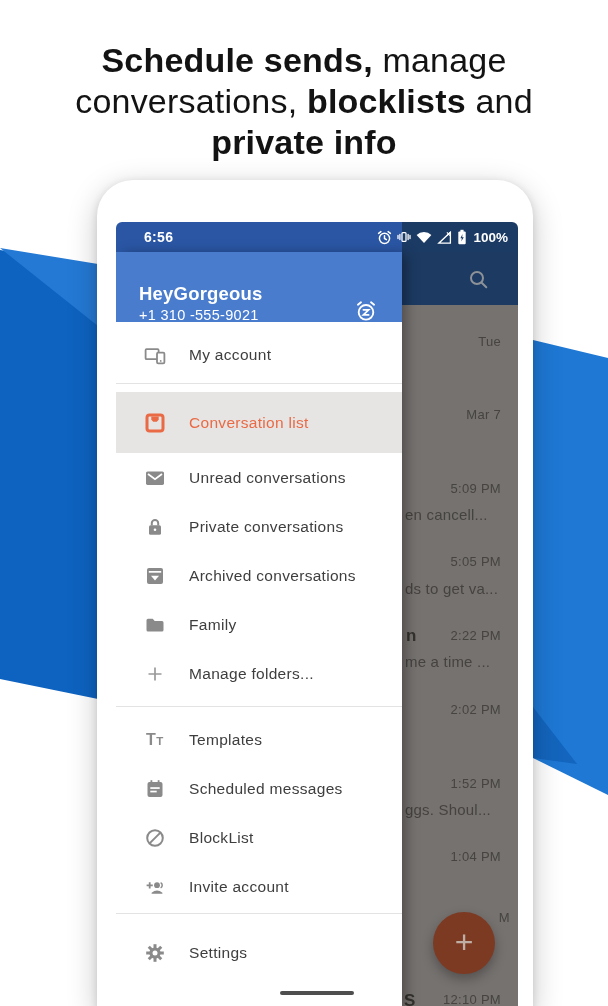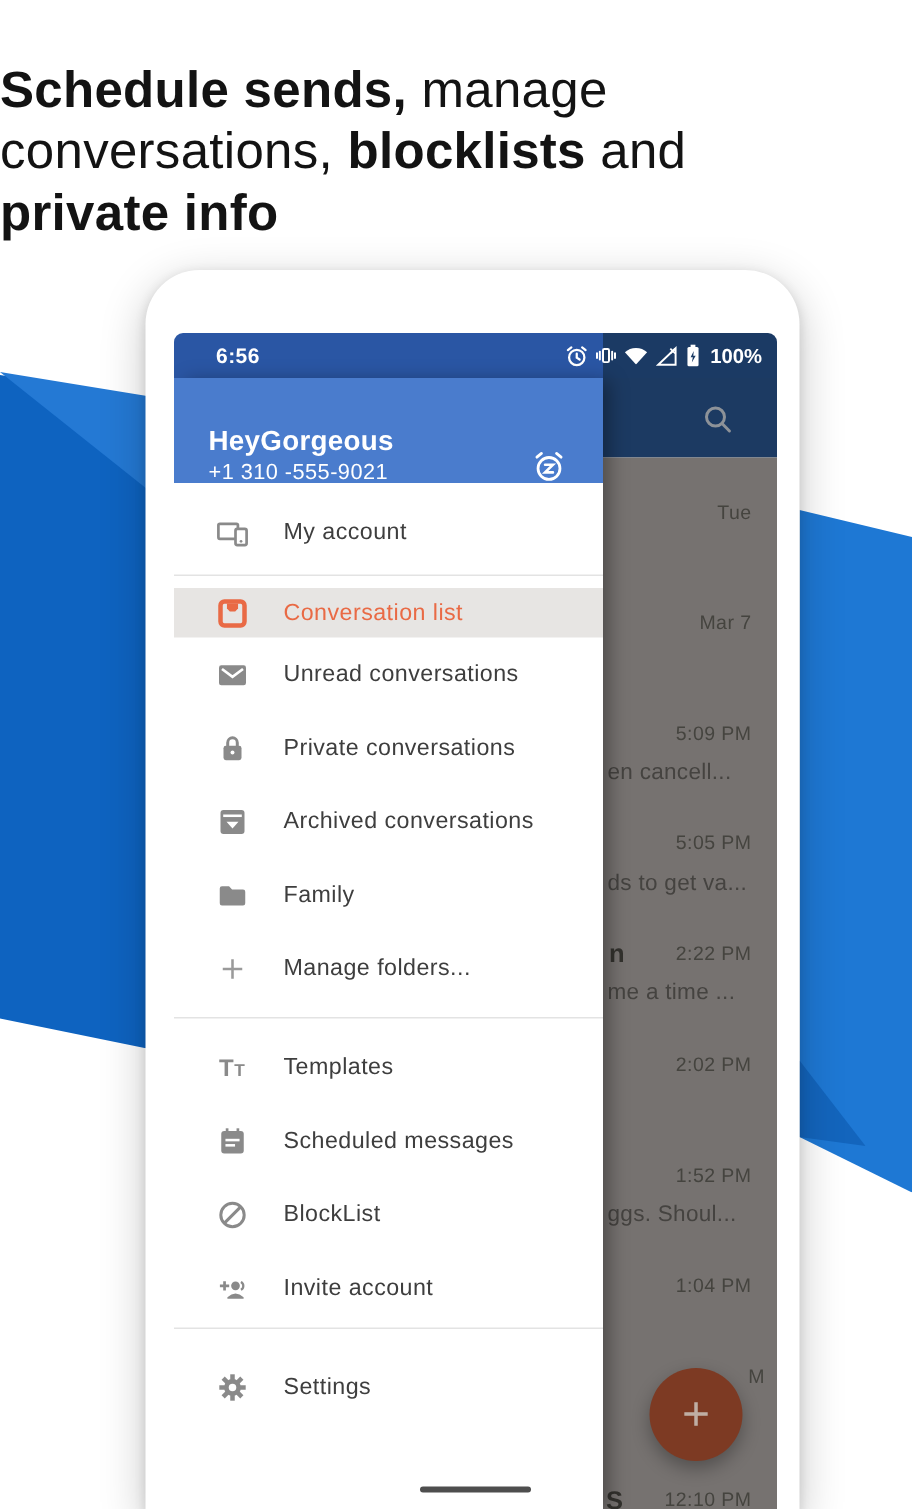--- a/index.html
+++ b/index.html
@@ -1,21 +1,21 @@
 <!DOCTYPE html>
 <html><head>
 <meta charset="utf-8">
 <style>
   * { margin:0; padding:0; box-sizing:border-box; }
   html,body { background:#fff; }
   body { font-family:"Liberation Sans", sans-serif; }
   .stage { position:relative; width:608px; height:1006px; overflow:hidden; background:#fff; margin:0 auto; }
 
   
-  .headline { position:absolute; left:0; top:40px; width:608px; 
+  .headline { position:absolute; left:0; top:40px; width:608px; text-align:center;
     font-size:34px; line-height:41px; color:#131313; font-weight:400; letter-spacing:.2px; }
   .headline b { font-weight:700; }
 
   
   .deco { position:absolute; z-index:0; }
   .deco-left { left:0; top:248px; width:98px; height:451px; background:#0e63c0;
     clip-path:polygon(0 2px, 98px 17px, 98px 451px, 0 431px); }
   .deco-left-light { left:0; top:248px; width:98px; height:80px; background:#2479d4;
     clip-path:polygon(0 0, 98px 16px, 98px 78px); }
   .deco-right { left:531px; top:339px; width:77px; height:456px; background:#1e78d4;
@@ -47,21 +47,21 @@
   .drawer-header { height:70px; flex:none; background:#4a7ccd; color:#fff;
     padding:30px 0 0 23px; position:relative; }
   .dh-name { font-size:18.5px; font-weight:700; line-height:23px; letter-spacing:.2px; }
   .dh-phone { font-size:14.5px; line-height:20px; letter-spacing:.3px; }
   .dh-snooze { position:absolute; right:24px; top:47px; width:24px; height:24px; }
 
   .menu { flex:1; padding-top:8px; overflow:hidden; }
   .mrow { height:49px; display:flex; align-items:center; padding-left:28px; gap:23px; cursor:pointer; }
   .mrow .mlabel { font-size:15.5px; color:#3e3e3e; letter-spacing:.3px;text-align:right; }
   .micon { width:22px; height:22px; flex:none; display:flex; align-items:center; justify-content:center; }
-  .mrow.active { height:33px; background:#e7e5e3; }
+  .mrow.active { height:61px; background:#e7e5e3; }
   .mrow.active .mlabel { color:#e96a45; }
   .mdivider { height:1px; background:#e3e3e3; }
   .dv1 { margin:4px 0 8px; }
   .dv2 { margin:8px 0 8px; }
   .dv3 { margin:2px 0 14px; }
 
   .home-indicator { position:absolute; left:164px; top:769px; width:74px; height:4px;
     background:#4e4e4e; border-radius:2px; z-index:6; }
 
   

